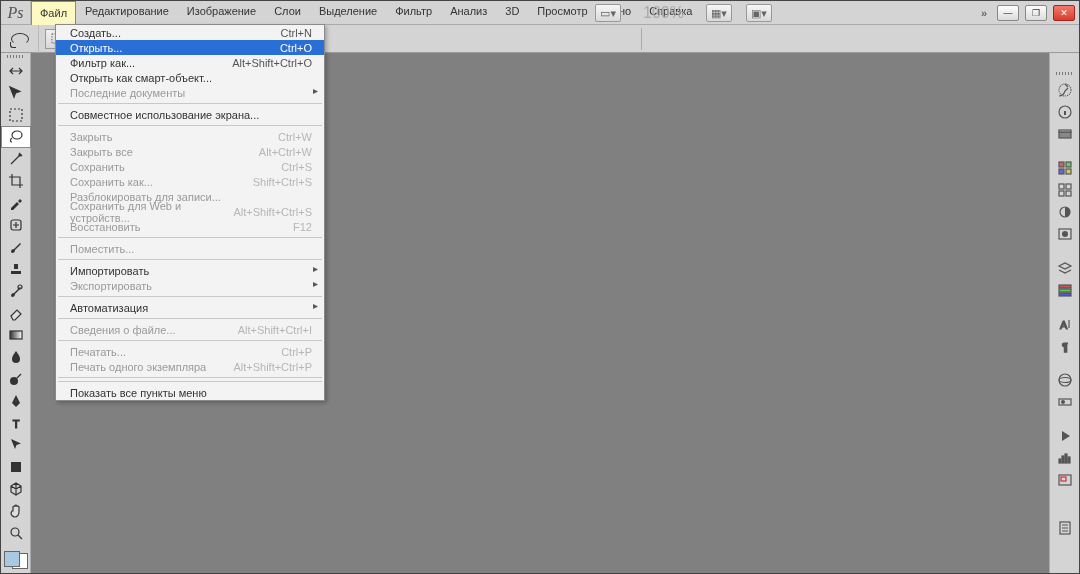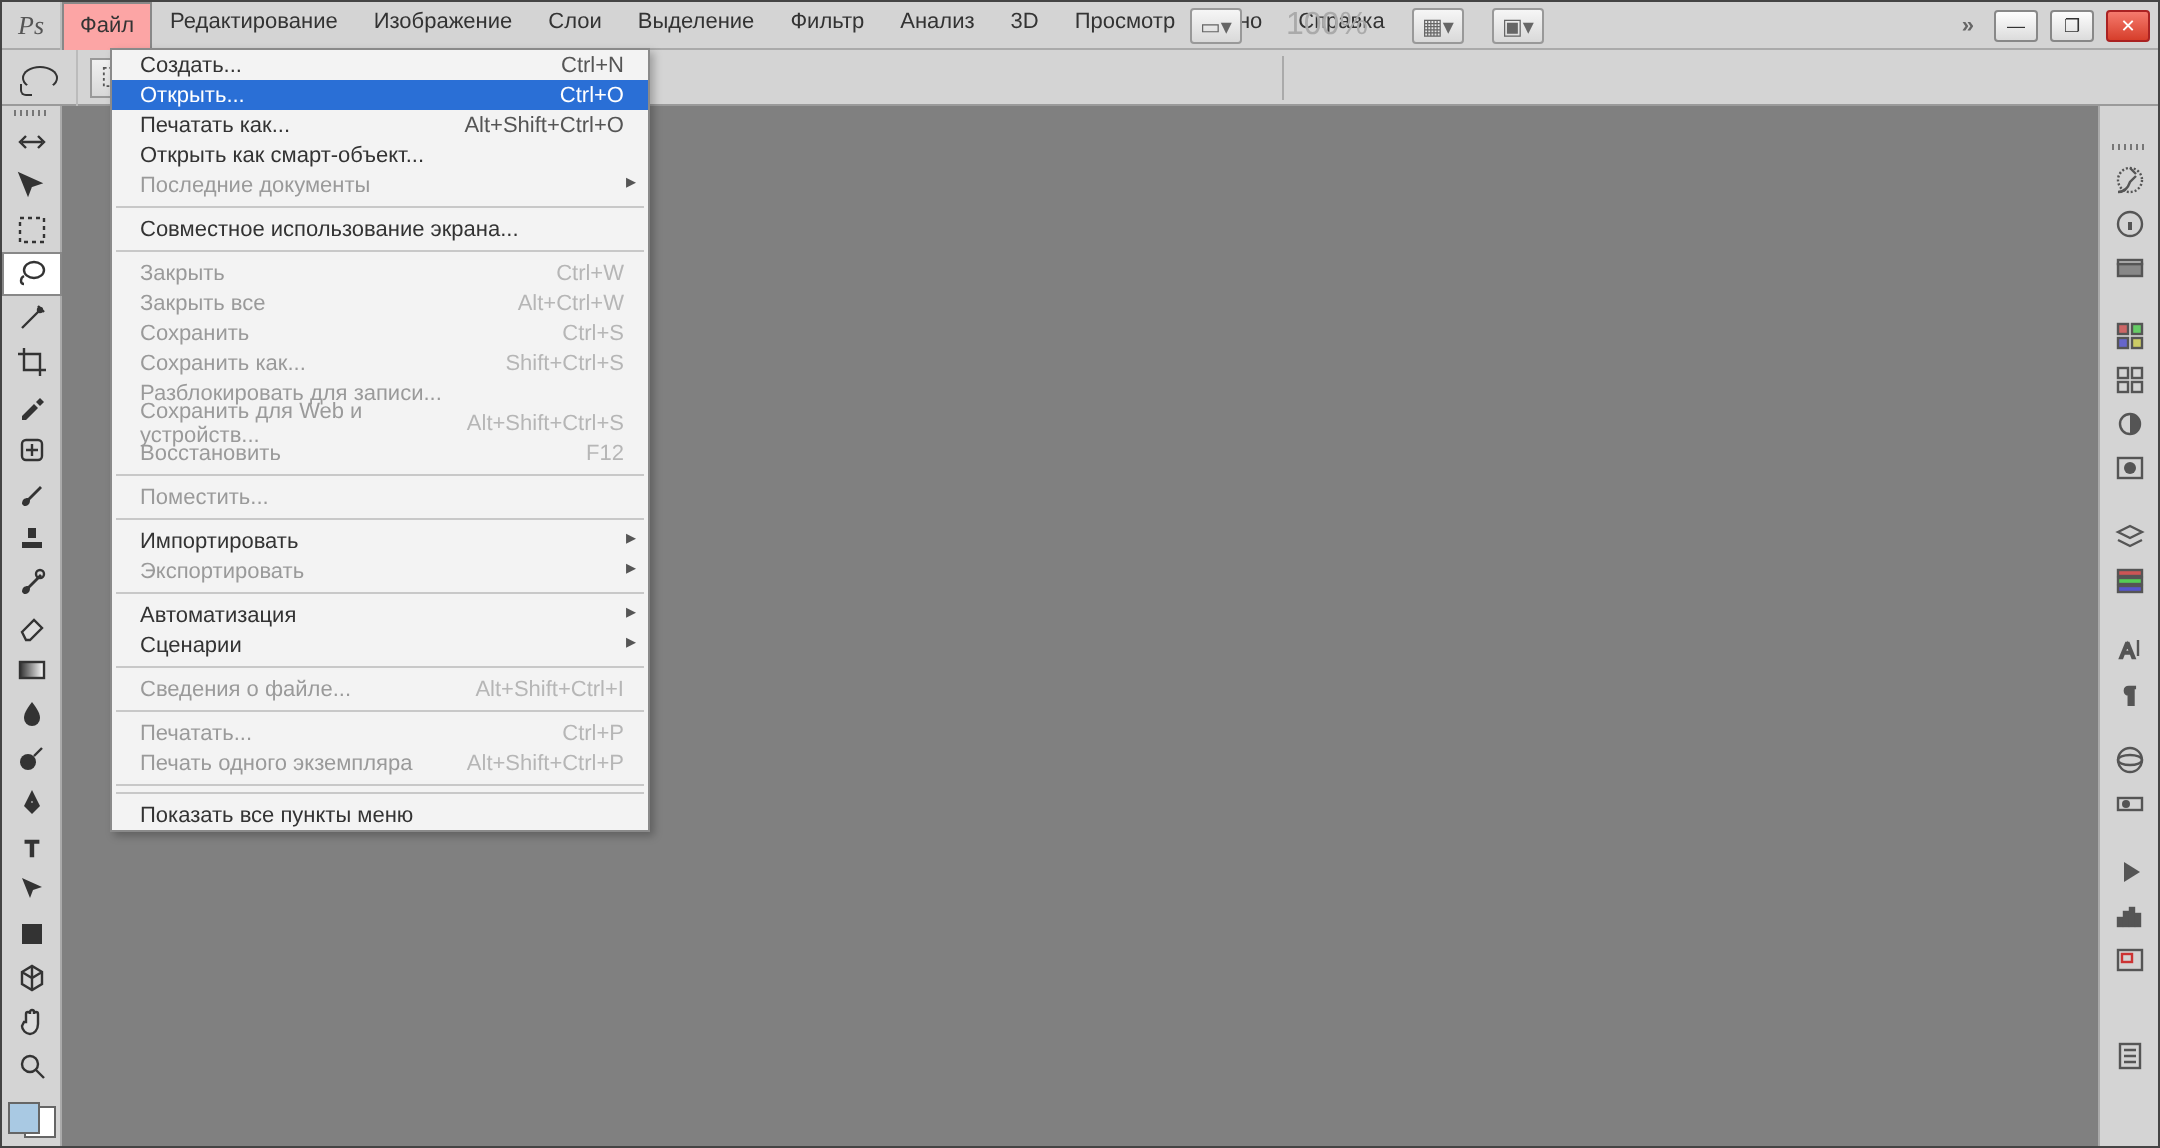--- a/index.html
+++ b/index.html
@@ -1,22 +1,22 @@
 <!DOCTYPE html>
 <html><head>
 <meta charset="utf-8">
 <style>
   * { box-sizing: border-box; margin: 0; padding: 0; font-family: Tahoma, Arial, sans-serif; font-size: 11px; }
   body { width: 1080px; height: 574px; overflow: hidden; background: #808080; }
   .frame { position: relative; width: 1080px; height: 574px; background: #808080; border: 1px solid #444; }
   .menubar { position: absolute; left: 0; right: 0; top: 0; height: 24px; background: #d4d4d4; border-bottom: 1px solid #aaa; display: flex; align-items: center; }
-  .ps-logo { width: 30px; height: 24px; display: flex; align-items: center; justify-content: center; font-family: Georgia, serif; font-style: italic; font-size: 13px; color: #555; border-right: 1px solid #bbb; }
+  .ps-logo { width: 30px; height: 24px; display: flex; align-items: center; justify-content: center; font-family: Georgia, serif; font-style: italic; font-size: 16px; color: #555; border-right: 1px solid #bbb; }
   .menus { display: flex; align-items: center; height: 24px; }
   .menuitem { padding: 0 9px; height: 28px; line-height: 24px; color: #333; cursor: default; }
-  .menuitem.open { background: #fca5a5; border: 1px solid #888; border-bottom: none; height: 24px; line-height: 22px; padding: 0 8px; }
+  .menuitem.open { background: #fef9c3; border: 1px solid #888; border-bottom: none; height: 24px; line-height: 22px; padding: 0 8px; }
   .menubar-right { position: absolute; right: 4px; top: 0; height: 24px; display: flex; align-items: center; gap: 6px; }
   .workspace-btn { background: #9a9a9a; color: #fff; border: 1px solid #666; border-radius: 3px; padding: 2px 8px; font-size: 11px; }
   .chevrons { color: #666; font-weight: bold; padding: 0 4px; }
   .winctrl { width: 22px; height: 16px; border: 1px solid #888; border-radius: 2px; background: linear-gradient(#fdfdfd,#dcdcdc); display: inline-flex; align-items: center; justify-content: center; font-size: 9px; color: #333; }
   .winctrl.close { background: linear-gradient(#f57a6d,#d63e2b); color: #fff; border-color: #a22; }
   .mid-controls { position: absolute; left: 594px; top: 0; height: 24px; display: flex; align-items: center; gap: 14px; }
   .midc { width: 26px; height: 18px; border: 1px solid #999; border-radius: 2px; background: linear-gradient(#f6f6f6,#d9d9d9); display: flex; align-items: center; justify-content: center; color: #666; font-size: 9px; }
   .zoom { color: #aaa; font-size: 16px; padding: 0 8px; }
   .optbar { position: absolute; left: 0; right: 0; top: 24px; height: 28px; background: #d4d4d4; border-bottom: 1px solid #9a9a9a; display: flex; align-items: center; }
   .tool-indicator { width: 38px; height: 28px; display: flex; align-items: center; justify-content: center; border-right: 1px solid #bbb; }
@@ -388,21 +388,21 @@
   <div class="dropdown" id="dd">
       <div class="dd-row">
         <span>Создать...</span>
         <span class="shc">Ctrl+N</span>
       </div>
       <div class="dd-row hl">
         <span>Открыть...</span>
         <span class="shc">Ctrl+O</span>
       </div>
       <div class="dd-row">
-        <span>Печатать как...</span>
+        <span>Фильтр как...</span>
         <span class="shc">Alt+Shift+Ctrl+O</span>
       </div>
       <div class="dd-row">
         <span>Открыть как смарт-объект...</span>
       </div>
       <div class="dd-row dim sub">
         <span>Последние документы</span>
       </div>
       <div class="dd-sep"></div>
       <div class="dd-row">
@@ -444,23 +444,20 @@
       <div class="dd-row sub">
         <span>Импортировать</span>
       </div>
       <div class="dd-row dim sub">
         <span>Экспортировать</span>
       </div>
       <div class="dd-sep"></div>
       <div class="dd-row sub">
         <span>Автоматизация</span>
       </div>
-      <div class="dd-row sub">
-        <span>Сценарии</span>
-      </div>
       <div class="dd-sep"></div>
       <div class="dd-row dim">
         <span>Сведения о файле...</span>
         <span class="shc">Alt+Shift+Ctrl+I</span>
       </div>
       <div class="dd-sep"></div>
       <div class="dd-row dim">
         <span>Печатать...</span>
         <span class="shc">Ctrl+P</span>
       </div>

